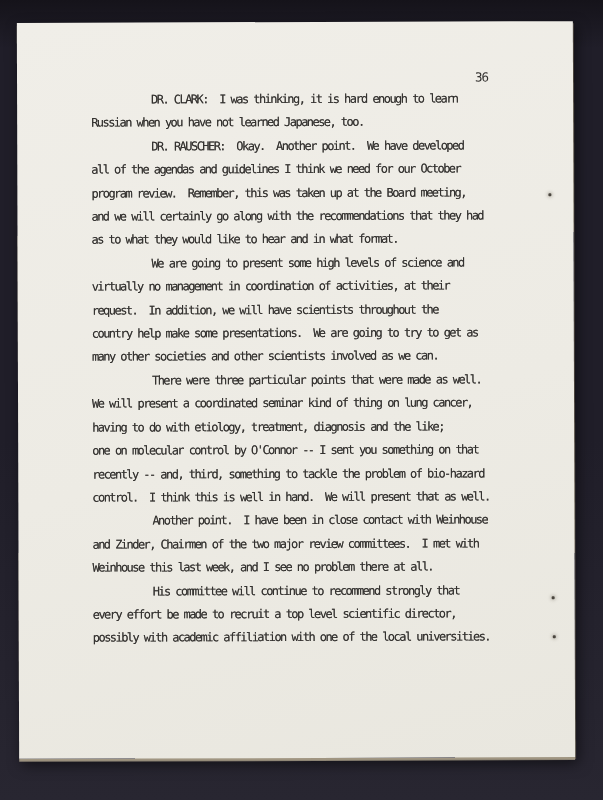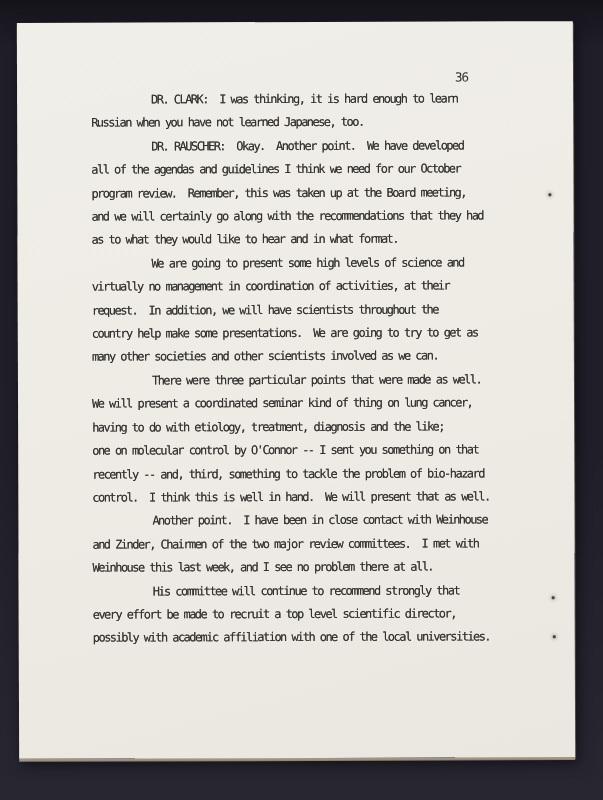--- a/index.html
+++ b/index.html
@@ -36,21 +36,21 @@
     background: linear-gradient(165deg, #f0eee8 0%, #edebe4 55%, #e9e7df 100%);
     box-shadow:
       0 3px 0 0 rgba(205, 192, 165, 0.65),
       1px 2px 0 0 rgba(180, 165, 135, 0.35),
       3px 6px 14px rgba(0, 0, 0, 0.55);
     transform: rotate(-0.18deg);
     transform-origin: 50% 50%;
   }
   .page-number {
     position: absolute;
-    left: 438px;
+    left: 458px;
     top: 48px;
     font-size: 12.5px;
     letter-spacing: -1px;
     color: var(--ink);
   }
   .doc-lines {
     position: absolute;
     left: 74px;
     top: 66px;
     right: 20px;

